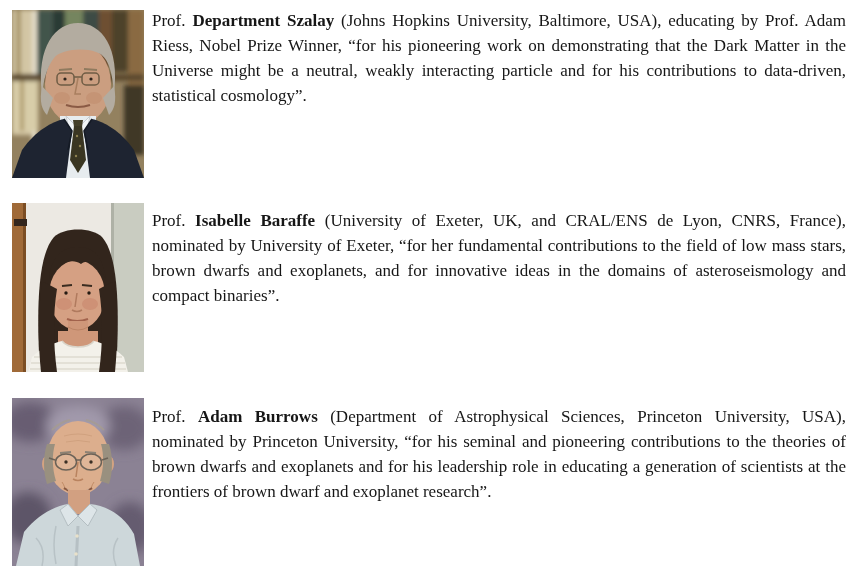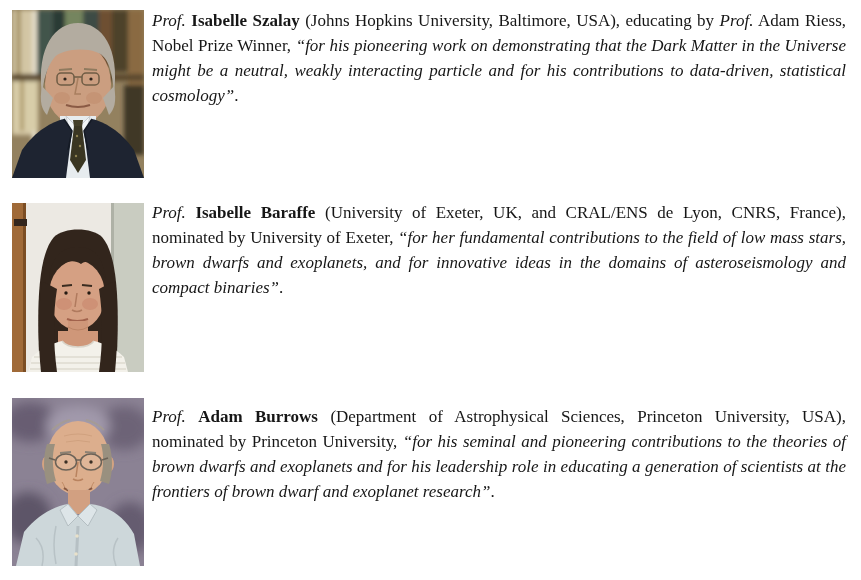--- a/index.html
+++ b/index.html
@@ -15,27 +15,27 @@
   .photo {
     position: absolute; left: 12px; width: 132px; margin: 0;
     overflow: hidden; background: #ddd;
   }
   .photo svg { display: block; width: 100%; height: 100%; }
   .entry {
     position: absolute; left: 152px; width: 694px; margin: 0;
     font-size: 17px; line-height: 25px;
     text-align: justify;
   }
-  .it { font-style: italic; }
+  .it { }
   .b  { font-weight: bold; }
   #row1-photo { top: 10px;  height: 168px; }
   #row2-photo { top: 203px; height: 169px; }
   #row3-photo { top: 398px; height: 168px; }
   #row1-text { top: 8px;   }
-  #row2-text { top: 200px; }
+  #row2-text { top: 208px; }
   #row3-text { top: 404px; }
 </style>
 </head>
 <body>
 
 <div class="page">
 
   <figure class="photo" id="row1-photo">
     <svg viewBox="0 0 132 168" xmlns="http://www.w3.org/2000/svg">
       <defs>
@@ -87,21 +87,21 @@
         <circle cx="64" cy="146" r="1.2" fill="#8d8050"></circle>
         <path d="M0 168 L10 140 C24 120 40 112 52 109 L60 121 L54 168 Z" fill="#1e2431"></path>
         <path d="M132 168 L122 140 C108 120 92 112 80 109 L72 121 L78 168 Z" fill="#1e2431"></path>
         <path d="M52 109 L60 121 L56 140" fill="none" stroke="#141a24" stroke-width="1.5"></path>
         <path d="M80 109 L72 121 L76 140" fill="none" stroke="#141a24" stroke-width="1.5"></path>
       </g>
     </svg>
   </figure>
   <p class="entry" id="row1-text">
     <span class="it">Prof.</span>
-    <span class="b">Isabelle Szalay</span>
+    <span class="b">Department Szalay</span>
     <span>(Johns Hopkins University, Baltimore, USA), educating by</span>
     <span class="it">Prof.</span>
     <span>Adam Riess, Nobel Prize Winner,</span>
     <span class="it">“for his pioneering work on demonstrating that the Dark Matter in the Universe might be a neutral, weakly interacting particle and for his contributions to data-driven, statistical cosmology”</span><span>.</span>
   </p>
 
   <figure class="photo" id="row2-photo">
     <svg viewBox="0 0 132 169" xmlns="http://www.w3.org/2000/svg">
       <rect width="132" height="169" fill="#ece9e3"></rect>
       <g>

